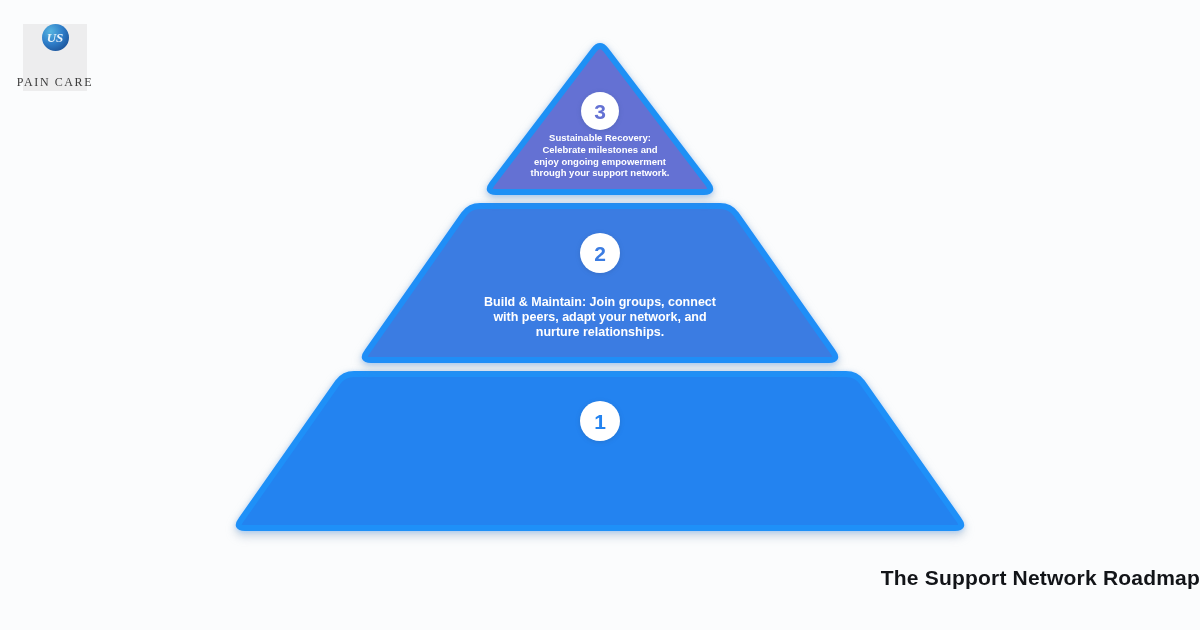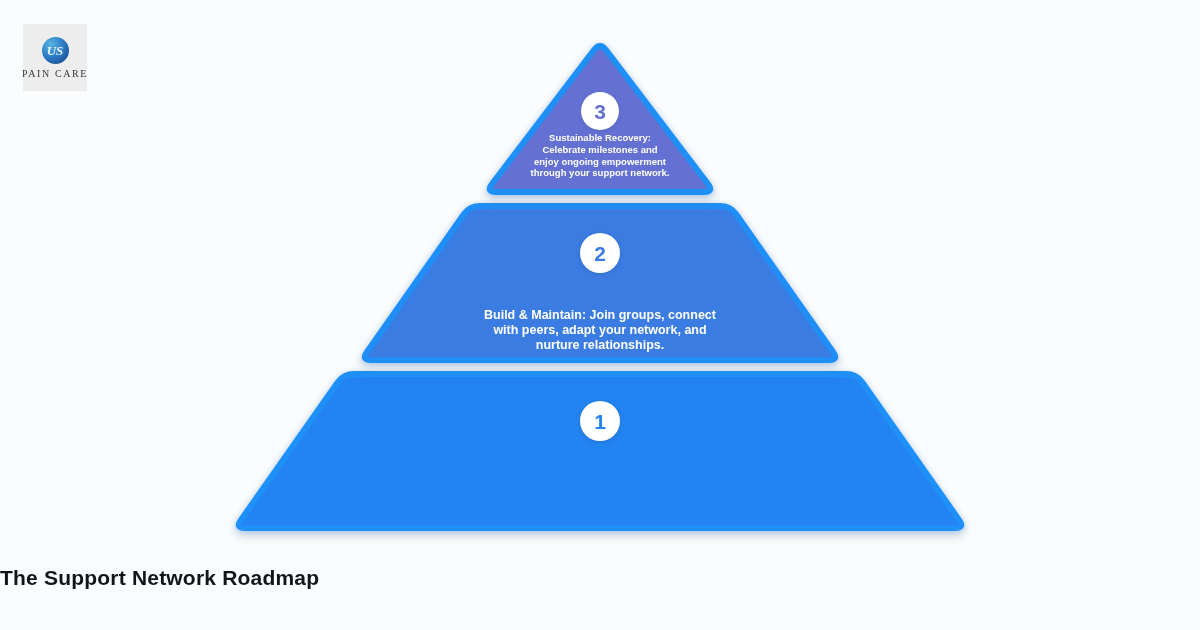--- a/index.html
+++ b/index.html
@@ -11,35 +11,35 @@
     overflow: hidden;
   }
   .stage { position: absolute; inset: 0; }
 
   
   .logo {
     position: absolute; left: 23px; top: 24px;
     width: 64px; height: 67px;
     background: #ededee;
     display: flex; flex-direction: column; align-items: center;
-    justify-content: center;
+    justify-content: flex-start;
   }
   .logo-circle {
     width: 27px; height: 27px; border-radius: 50%;
     background: radial-gradient(circle at 32% 28%, #56b4e0 0%, #2f7ec9 45%, #123e82 100%);
     display: flex; align-items: center; justify-content: center;
     margin-bottom: 4px;
   }
   .logo-monogram {
     color: #eaf4fb; font-family: "Liberation Serif", "DejaVu Serif", serif;
     font-style: italic; font-weight: bold; font-size: 13px; line-height: 1;
   }
   .logo-name {
     font-family: "Liberation Serif", "DejaVu Serif", serif;
-    font-size: 10px; letter-spacing: 1.6px; color: #3a3a3a; white-space: nowrap;
+    font-size: 12px; letter-spacing: 1.6px; color: #3a3a3a; white-space: nowrap; margin-top: 20px;
   }
 
   
   svg.pyramid { position: absolute; left: 0; top: 0; width: 1200px; height: 630px; }
   .shape {
     stroke-width: 6; stroke-linejoin: round;
     filter: drop-shadow(0 1px 2px rgba(150, 200, 255, 0.65))
             drop-shadow(0 4px 5px rgba(96, 125, 160, 0.35));
   }
   .num-circle { fill: #ffffff; filter: drop-shadow(0 1px 2px rgba(40,70,120,0.25)); }
@@ -49,27 +49,27 @@
     text-anchor: middle;
   }
 
   
   .level-label {
     position: absolute; left: 600px; transform: translateX(-50%);
     color: #ffffff; font-weight: bold; text-align: center;
     white-space: pre-line;
   }
   .label-1 { top: 460px; width: 460px; font-size: 13.5px; line-height: 17px; }
-  .label-2 { top: 308px; width: 300px; font-size: 12.5px; line-height: 14.8px; }
+  .label-2 { top: 295px; width: 300px; font-size: 12.5px; line-height: 14.8px; }
   .label-3 { top: 132px; width: 190px; font-size: 9.5px; line-height: 11.8px; }
 
   
   .chart-title {
     position: absolute; left: 0; right: 0; top: 566px;
-    text-align: left;
+    text-align: right;
     font-size: 21px; font-weight: bold; color: #121418;
     letter-spacing: 0.2px;
   }
 </style>
 </head>
 <body>
 
 <div class="stage">
 
   <div class="logo">

